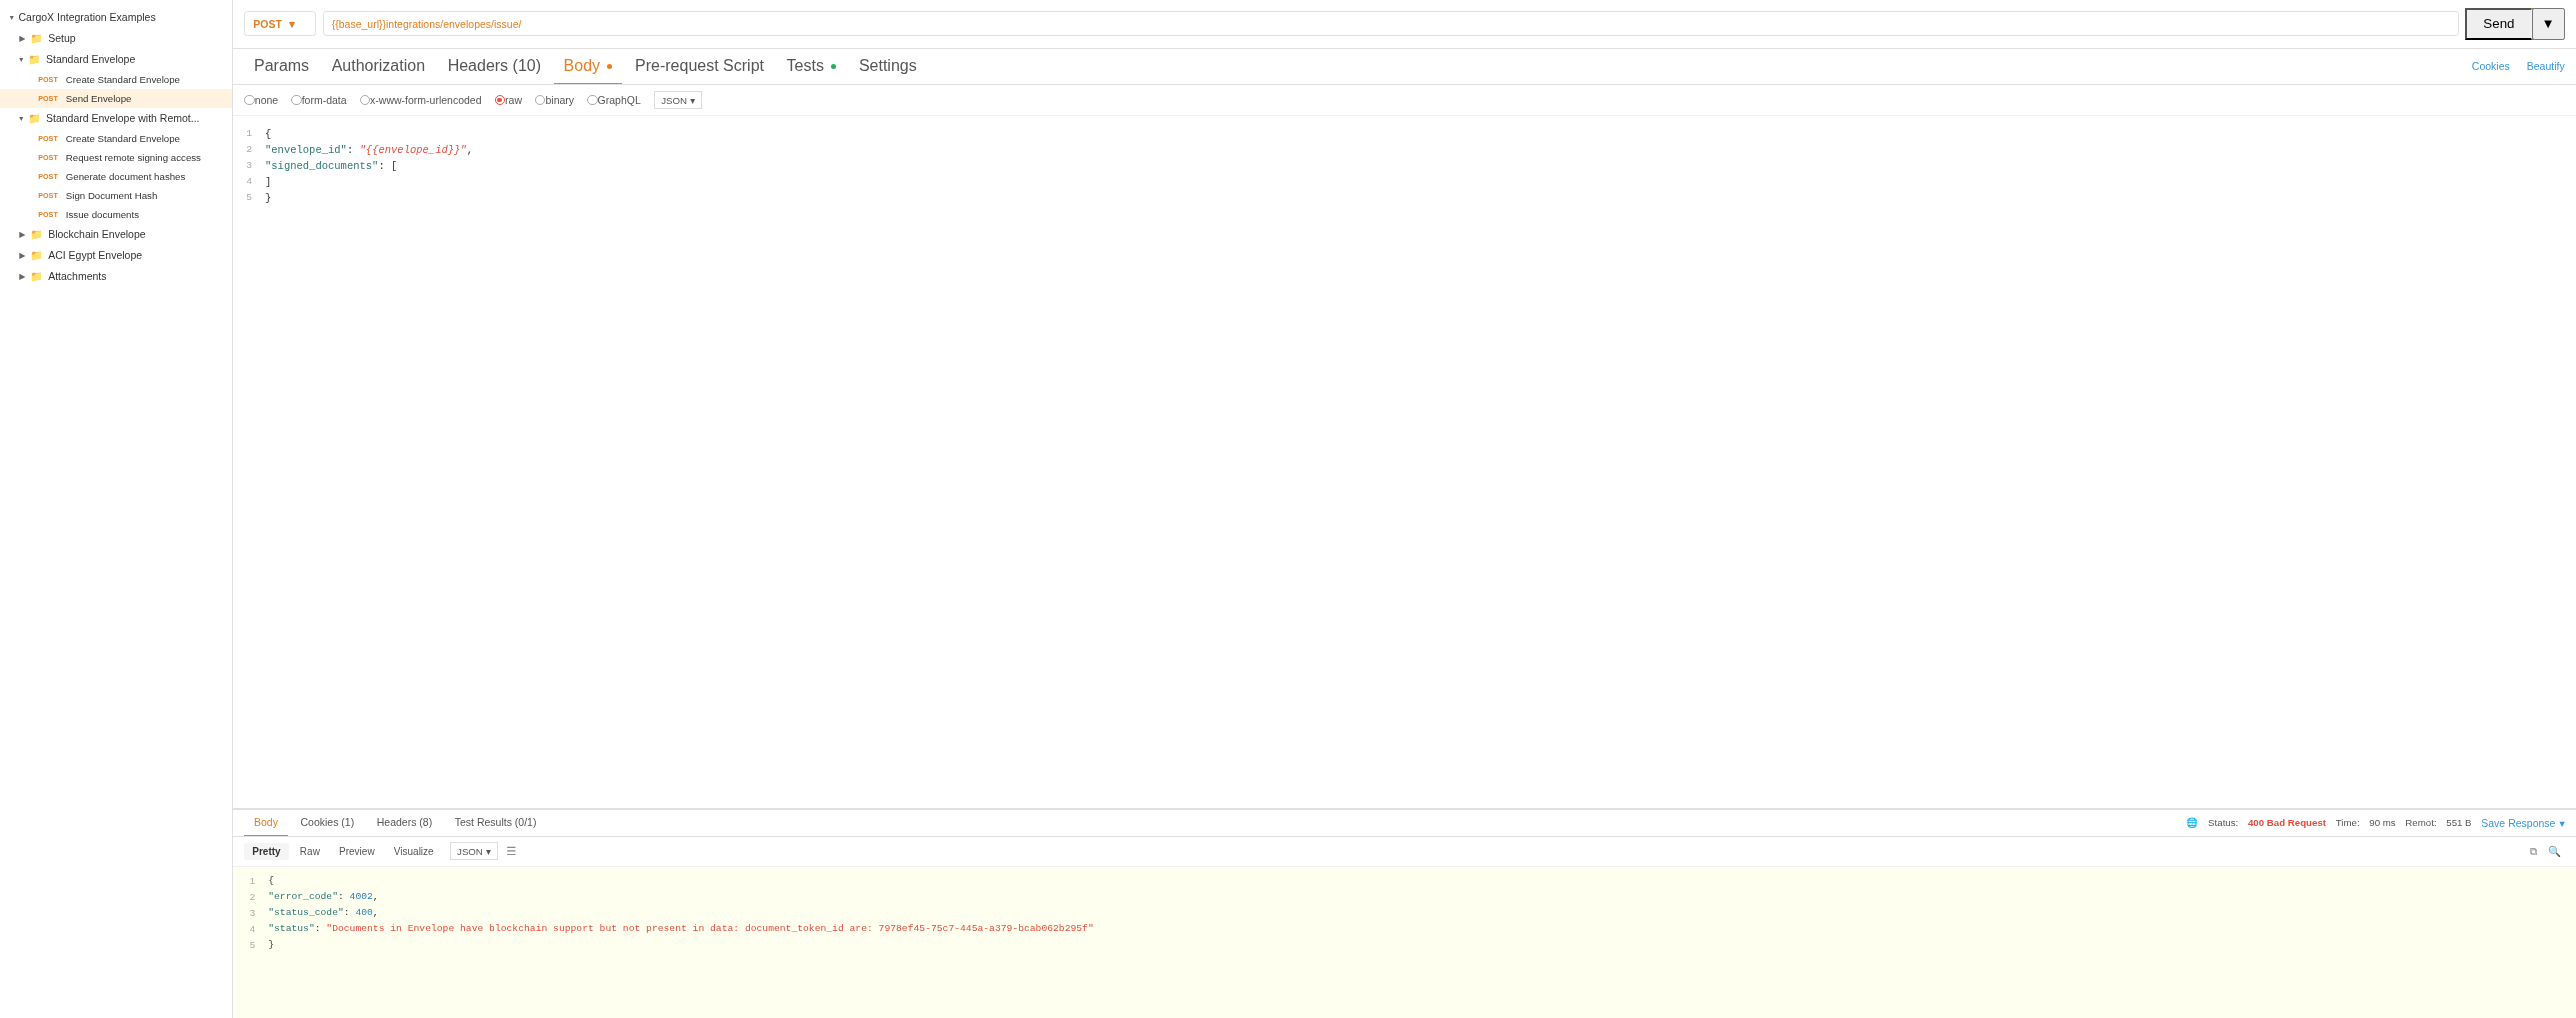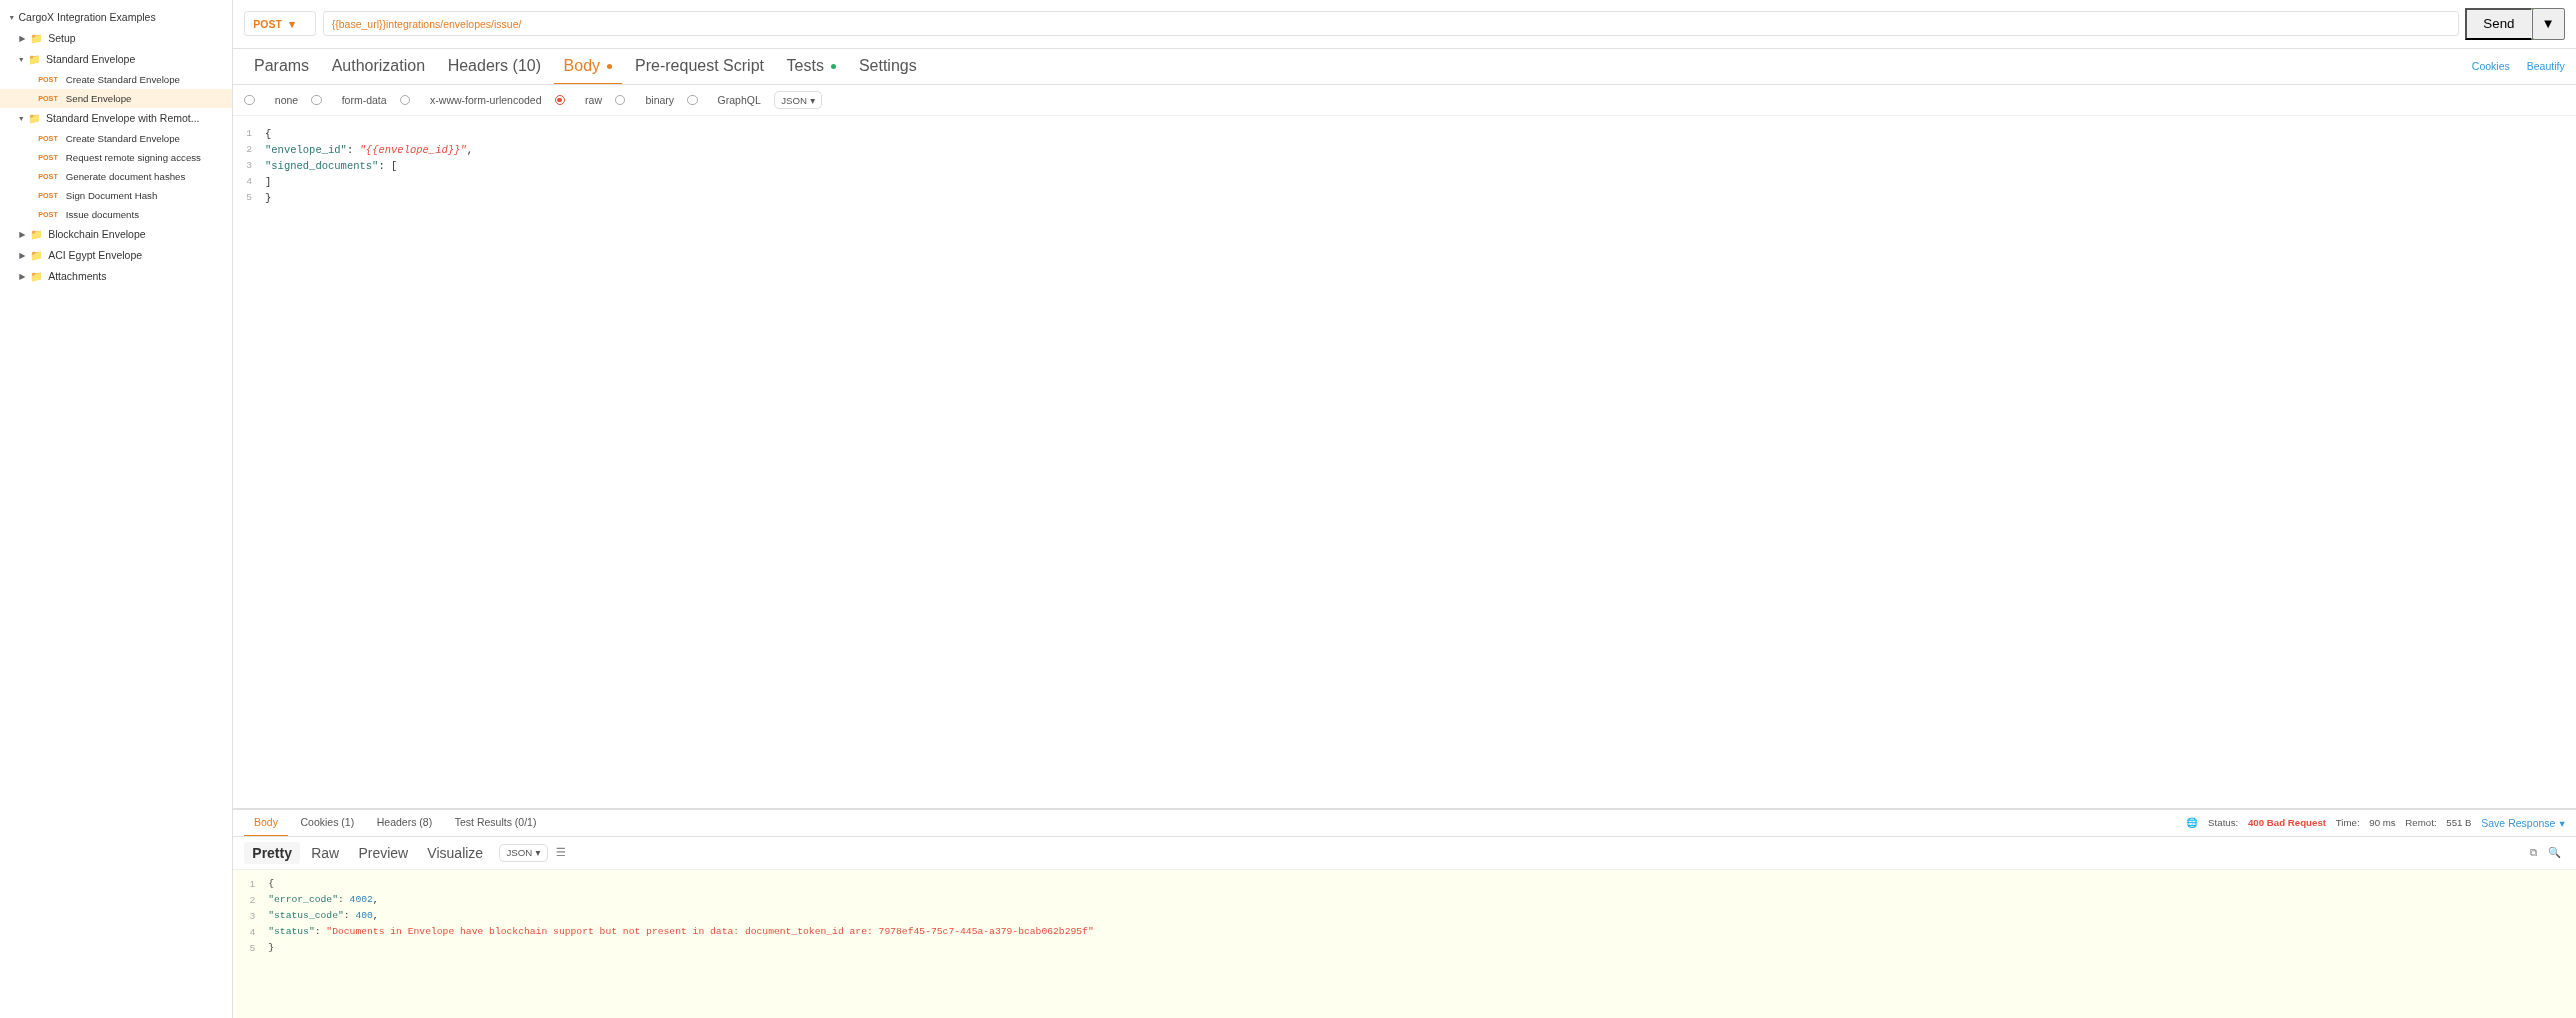--- a/index.html
+++ b/index.html
@@ -163,21 +163,21 @@
       display: flex;
       align-items: center;
       padding: 6.4px 11.3px;
       gap: 13px;
       border-bottom: 0.8px solid #f0f0f0;
       background: #fff;
     }
     .radio-item {
       display: flex;
       align-items: center;
-      gap: 20px;
+      gap: 0;
       font-size: 10.5px;
       color: #555;
       cursor: pointer;
     }
     .radio-circle {
       width: 10.5px;
       height: 10.5px;
       border-radius: 50%;
       border: 1.6px solid #aaa;
       display: flex;
@@ -186,21 +186,21 @@
     }
     .radio-circle.selected { border-color: #e74c3c; }
     .radio-circle.selected::after { content: ''; width: 4.8px; height: 4.8px; border-radius: 50%; background: #e74c3c; }
 
     .json-dropdown {
       display: flex;
       align-items: flex-start;
       gap: 3.2px;
       padding: 2.4px 6.4px;
       border: 0.8px solid #ddd;
-      border-radius: 5px;
+      border-radius: 0;
       font-size: 9.7px;
       cursor: pointer;
       color: #555;
       background: #fff;
     }
 
     
     .code-area {
       flex: 1;
       padding: 9.7px 0;
@@ -280,21 +280,21 @@
 
     .response-format-bar {
       display: flex;
       align-items: center;
       padding: 4.8px 11.3px;
       gap: 3.2px;
       border-bottom: 0.8px solid #f0f0f0;
     }
     .fmt-tab {
       padding: 3.2px 8px;
-      font-size: 14px;
+      font-size: 10px;
       cursor: pointer;
       color: #555;
       border-radius: 2.4px;
     }
     .fmt-tab.active { background: #f5f5f5; font-weight: 600; color: #333; }
 
     .filter-icon { color: #888; cursor: pointer; font-size: 11.3px; padding: 3.2px 4.8px; }
     .copy-icon { color: #888; cursor: pointer; font-size: 10.5px; padding: 3.2px; }
     .search-icon { color: #888; cursor: pointer; font-size: 10.5px; padding: 3.2px; }
 

